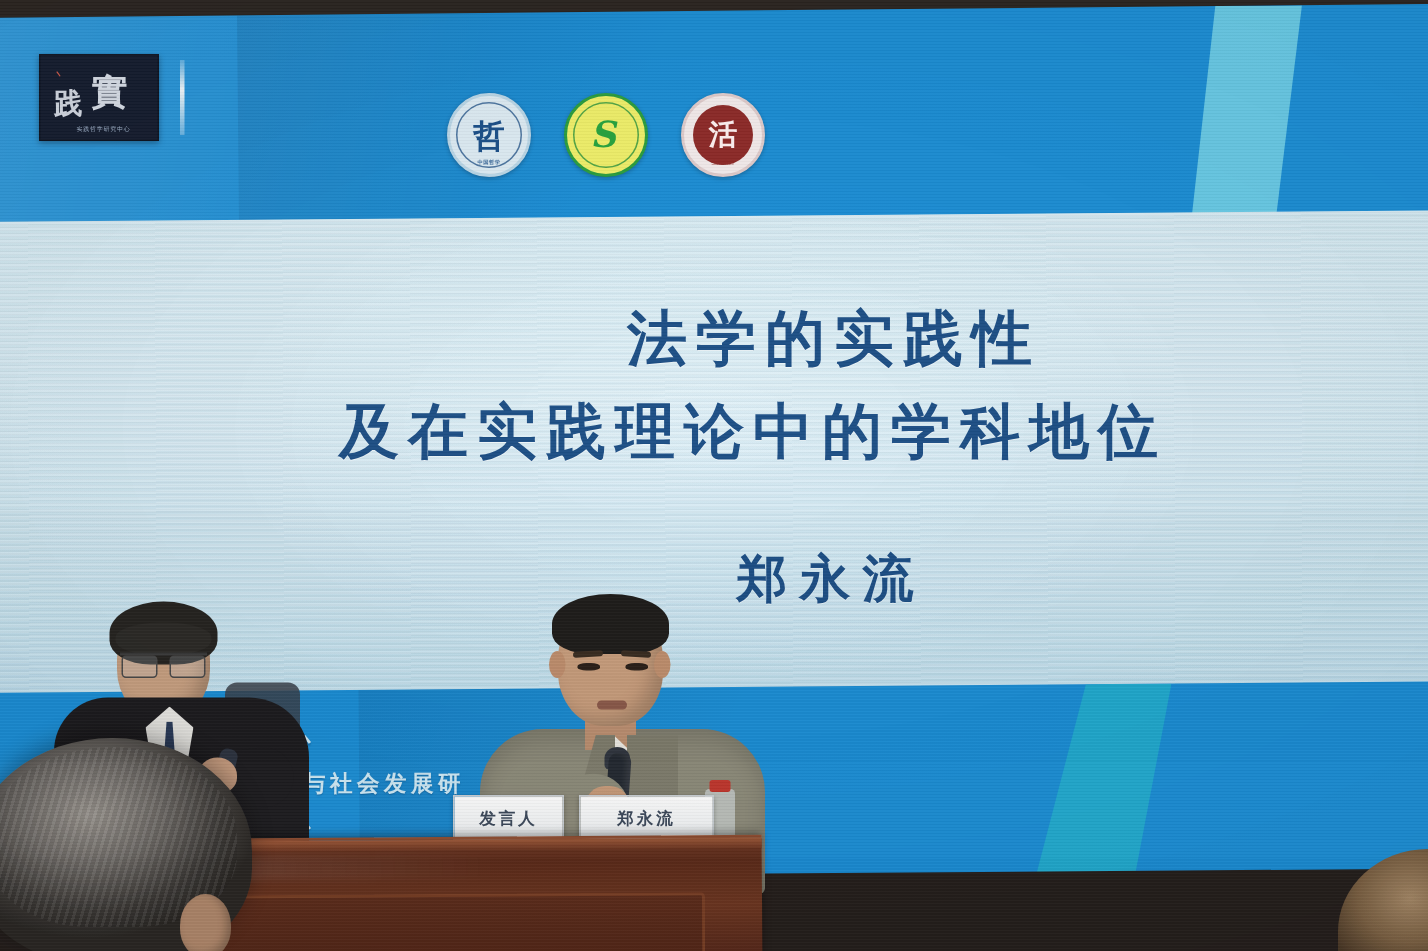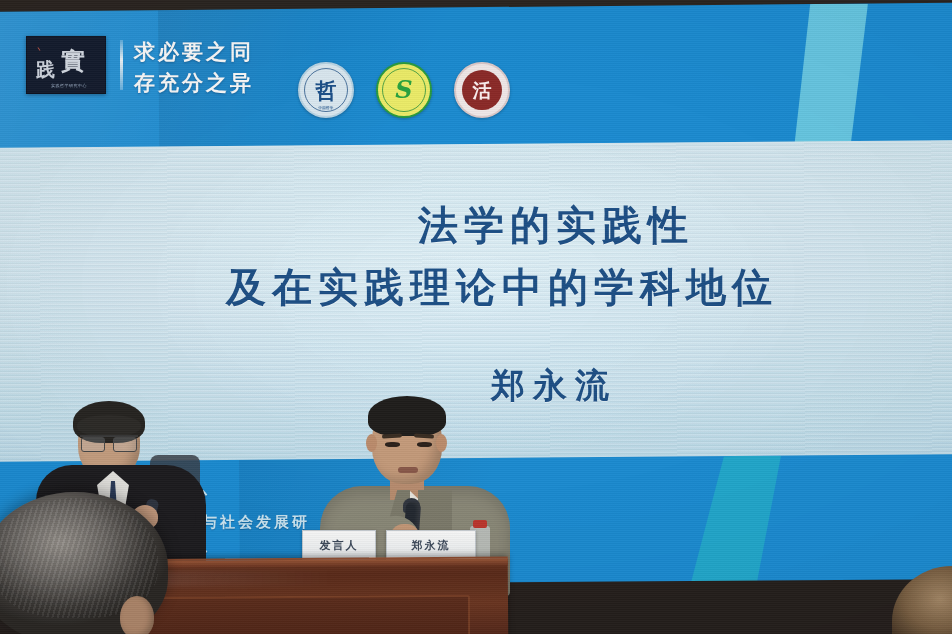--- a/index.html
+++ b/index.html
@@ -429,24 +429,20 @@
 
   <div id="org-logo">
     <span class="seal-c">丶</span>
     <span class="seal-a">實</span>
     <span class="seal-b">践</span>
     <span class="seal-sub">实践哲学研究中心</span>
   </div>
 
   <div id="divider"></div>
 
-  <div id="slogan">
-    <div>求必要之同</div>
-    <div>存充分之异</div>
-  </div>
 
   <div id="emblems">
     <div class="emblem e1">
       <span class="ring"></span>
       <span class="glyph">哲</span>
       <span class="micro">中国哲学</span>
     </div>
     <div class="emblem e2">
       <span class="ring"></span>
       <span class="glyph">S</span>

